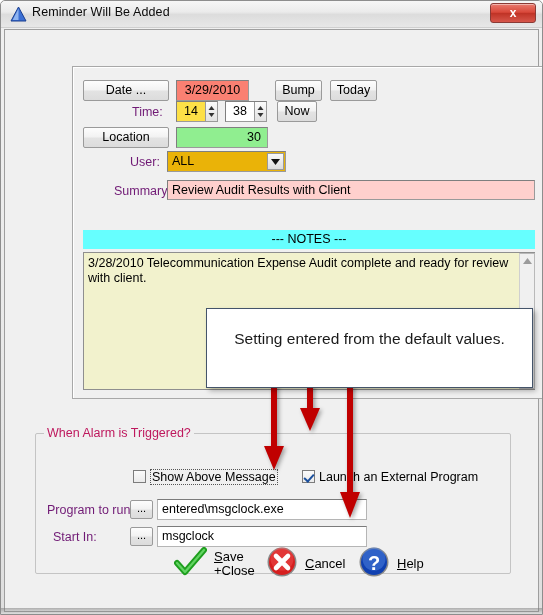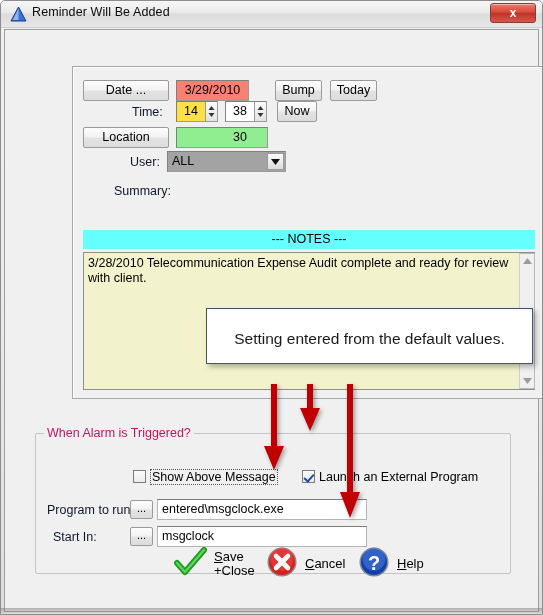--- a/index.html
+++ b/index.html
@@ -109,21 +109,21 @@
     border: 1px solid #9a9a9a;
     border-top-color: #7f7f7f;
     border-left-color: #7f7f7f;
     font-size: 12.5px; color: #000;
     font-family: "Liberation Sans", sans-serif;
     white-space: nowrap;
     overflow: hidden;
   }
   .lbl {
     position: absolute;
-    font-size: 12.5px; color: #0f172a;
+    font-size: 12.5px; color: #701a75;
     white-space: nowrap;
   }
   .spin {
     position: absolute;
     width: 12px;
     background: linear-gradient(to bottom,#fbfbfb,#e2e2e2);
     border-left: 1px solid #9a9a9a;
     cursor: pointer;
   }
   .spin svg { display:block; }
@@ -237,21 +237,21 @@
     font-size: 13px; color: #000;
     line-height: 14px;
     margin-left: 7px;
     white-space: nowrap;
   }
   .bigbtn .lab u { text-decoration: underline; }
 
   
   #callout {
     position: absolute; left: 205px; top: 307px;
-    width: 327px; height: 56px;
+    width: 327px; height: 80px;
     background: #ffffff;
     border: 1px solid #44546a;
     box-shadow: 3px 3px 5px rgba(0,0,0,.28);
     z-index: 40;
   }
   #callout-text {
     position: absolute; left: 0; right: 0; top: 21px;
     text-align: center;
     font-size: 15.5px; color: #1a1a1a;
   }
@@ -310,33 +310,34 @@
           <svg width="11" height="19" viewBox="0 0 11 19">
             <polygon points="5.5,4 8.5,8 2.5,8" fill="#333"></polygon>
             <polygon points="5.5,15 8.5,11 2.5,11" fill="#333"></polygon>
           </svg>
         </span>
       </div>
 
       <div class="btn3d" style="left:204px; top:34px; width:40px; height:21px; line-height:19px;">Now</div>
 
       <div class="btn3d" style="left:10px; top:60px; width:86px; height:21px; line-height:19px;">Location</div>
-      <div class="fld" style="left:103px; top:60px; width:92px; height:21px; background:#90EE90; line-height:19px; text-align:right; padding-right:20px;">30</div>
+      <div class="fld" style="left:103px; top:60px; width:92px; height:21px; background:#90EE90; line-height:19px; text-align:right; padding-right:6px;">30</div>
 
       <div class="lbl" style="left:57px; top:88px;">User:</div>
-      <div class="fld" style="left:94px; top:84px; width:119px; height:21px; background:#a3a3a3;">
+      <div class="fld" style="left:94px; top:84px; width:119px; height:21px; background:#eab308;">
         <span style="position:absolute;left:4px;top:2px;">ALL</span>
         <span style="position:absolute;right:1px;top:1px;width:17px;height:17px;background:linear-gradient(to bottom,#fafafa,#dcdcdc);border:1px solid #9a9a9a;display:flex;align-items:center;justify-content:center;">
           <svg width="9" height="6" viewBox="0 0 9 6">
               <polygon points="0,0 9,0 4.5,6" fill="#111"></polygon>
             </svg>
         </span>
       </div>
 
       <div class="lbl" style="left:41px; top:117px;">Summary:</div>
+      <div class="fld" style="left:94px; top:113px; width:368px; height:20px; background:#FFD0CD; line-height:18px; padding-left:4px;">Review Audit Results with Client</div>
 
       <div id="notes-hdr">--- NOTES ---</div>
 
       <div id="notes-box">
         <div id="notes-text">3/28/2010 Telecommunication Expense Audit complete and ready for review with client.</div>
         <div id="notes-scroll">
           <div class="arrow-up">
             <svg width="9" height="6" viewBox="0 0 9 6">
                 <polygon points="4.5,0 9,6 0,6" fill="#9b9b9b"></polygon>
               </svg>

